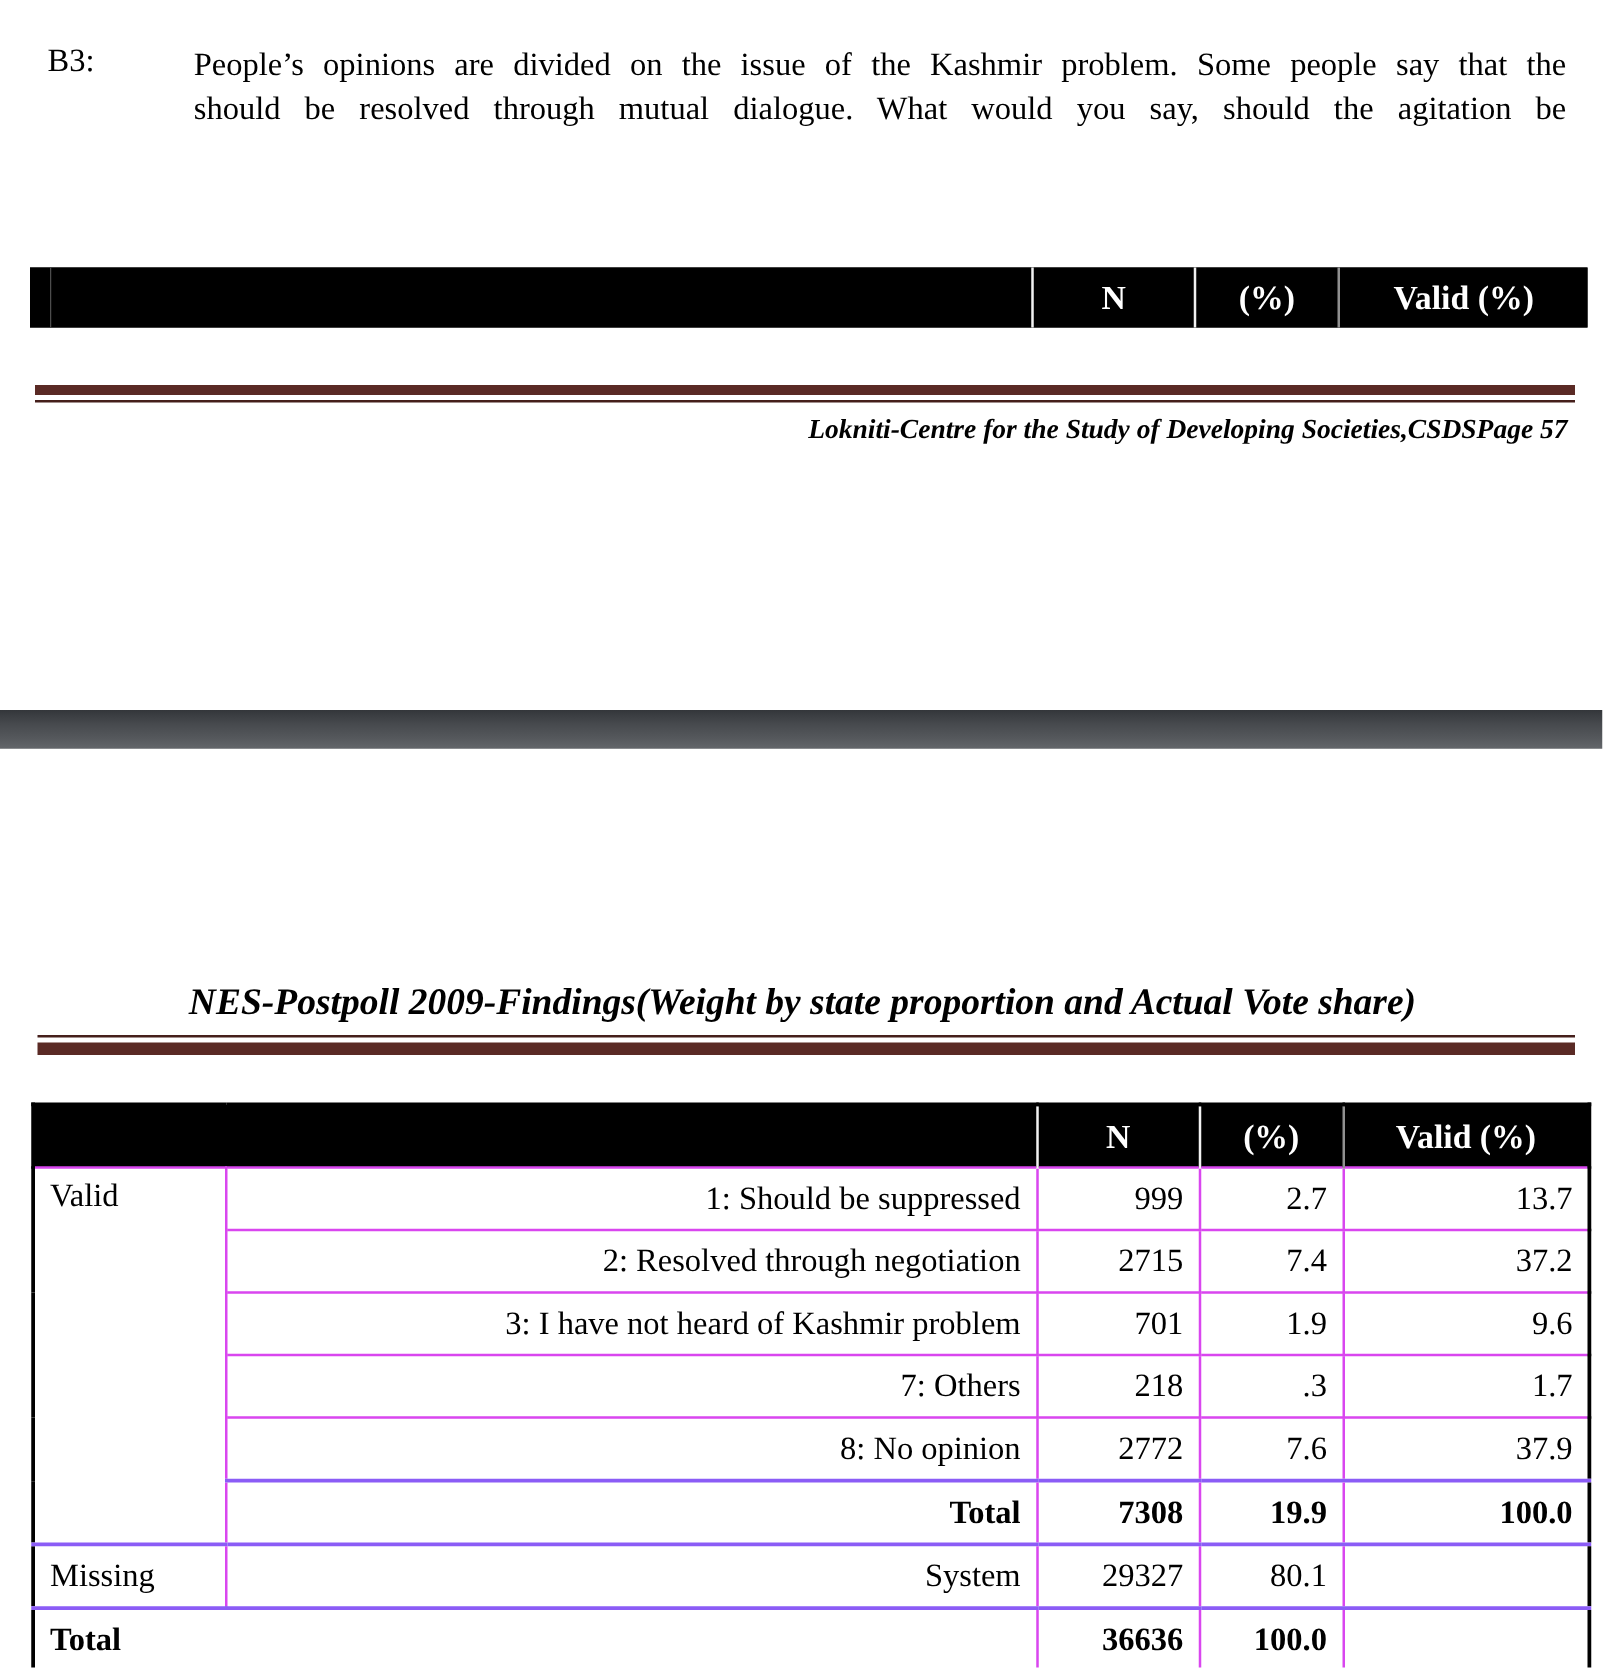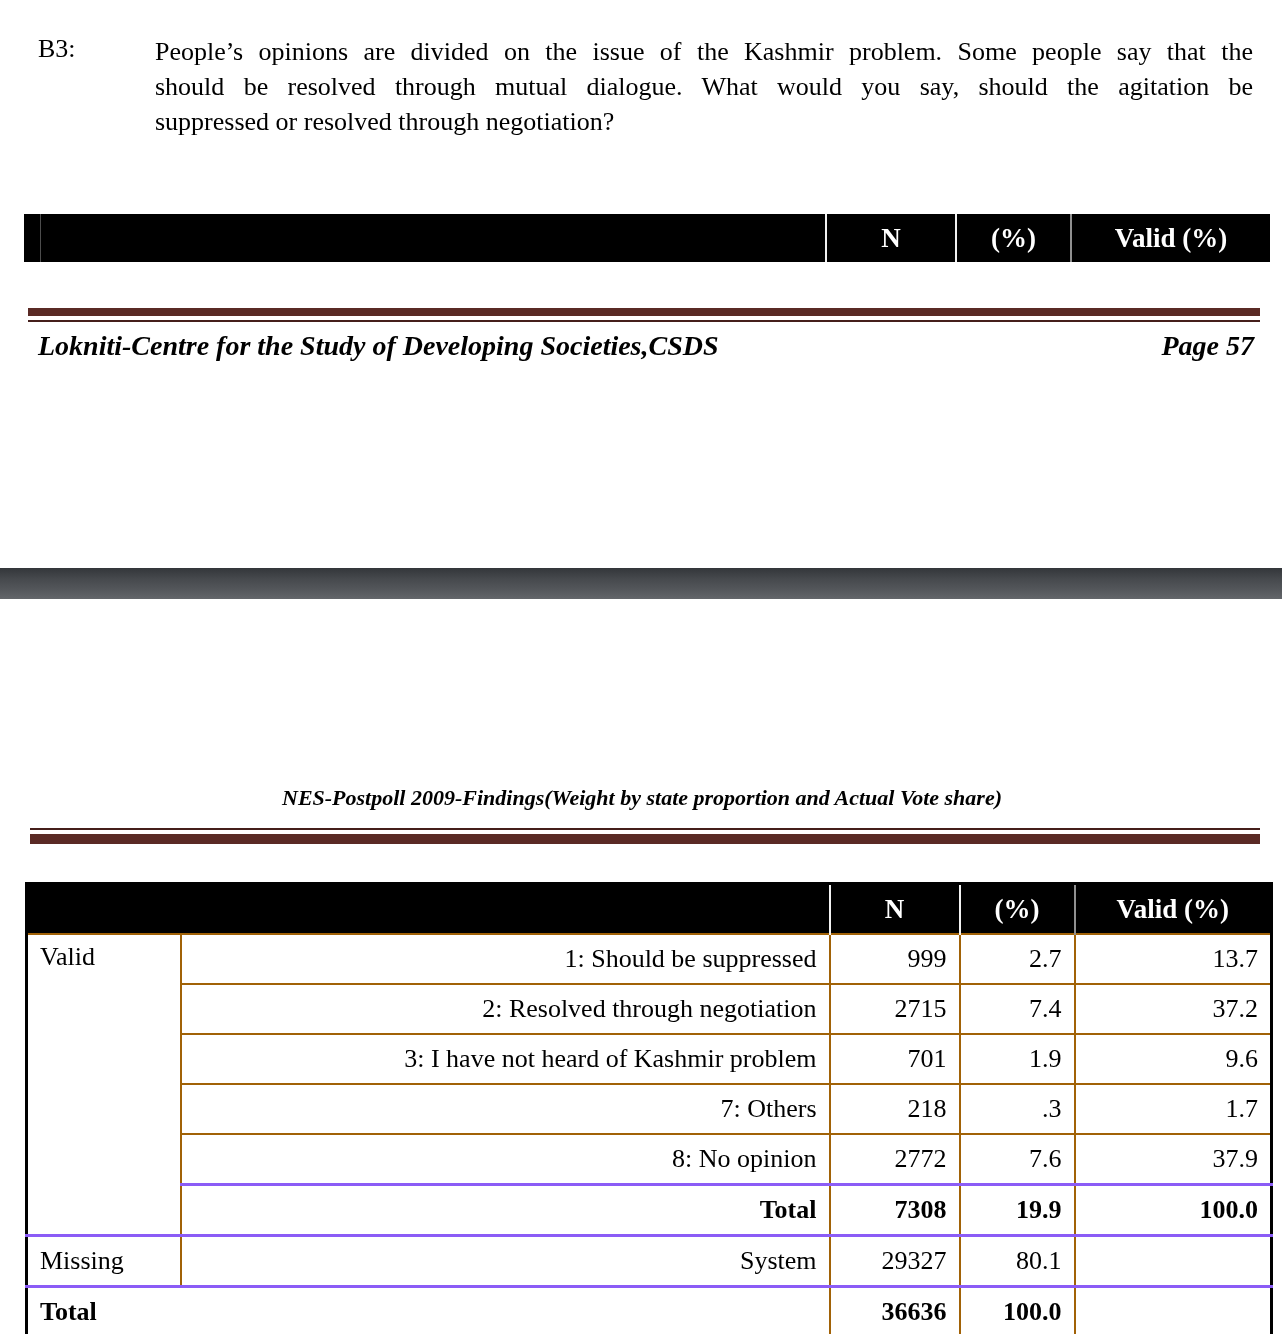--- a/index.html
+++ b/index.html
@@ -44,35 +44,35 @@
 
   
   .rule-band { width: 100%; }
   #footer-rule { left: 28px; top: 308px; width: 1232px; }
   #footer-rule .thick { height: 8px; background: #5a2a25; }
   #footer-rule .gap   { height: 4px; background: transparent; }
   #footer-rule .thin  { height: 2px; background: #451f1b; }
 
   #footer-row {
     left: 38px; top: 330px; width: 1216px;
-    display: flex; justify-content: space-between; align-items: baseline;
-    font-size: 28px; font-weight: bold; font-style: italic;
+    display: flex; justify-content: flex-end; align-items: baseline;
+    font-size: 22px; font-weight: bold; font-style: italic;
   }
 
   
   #page-separator {
     left: 0; top: 568px; width: 1282px; height: 31px;
     background: linear-gradient(180deg, #33363a 0%, #46494d 35%, #54575b 70%, #63666a 100%);
   }
 
   
   #section-heading {
     left: 30px; top: 785px; width: 1224px;
     text-align: center;
-    font-size: 22px; font-weight: bold; font-style: italic;
+    font-size: 30px; font-weight: bold; font-style: italic;
   }
   #heading-rule { left: 30px; top: 828px; width: 1230px; }
   #heading-rule .thin  { height: 2px; background: #451f1b; }
   #heading-rule .gap   { height: 4px; background: transparent; }
   #heading-rule .thick { height: 10px; background: #5a2a25; }
 
   
   #main-table {
     left: 25px; top: 882px; width: 1245px;
     border-collapse: collapse; table-layout: fixed;
@@ -83,41 +83,40 @@
     height: 48px; padding: 0 12px;
     background: #000; color: #fff;
     font-size: 27px; font-weight: bold;
     text-align: center; vertical-align: middle;
     border: none;
   }
   #main-table th.sep-white { border-left: 2px solid #f2f2f2; }
   #main-table th.sep-gray  { border-left: 2px solid #909090; }
   #main-table td {
     height: 48px;
-    border: 2px solid #a16207;
+    border: 2px solid #d946ef;
     padding: 0 12px;
     vertical-align: middle;
     overflow: hidden; white-space: nowrap;
   }
   #main-table td.group { text-align: left; }
   #main-table td.group.top { vertical-align: top; padding-top: 7px; }
   #main-table td.lbl { text-align: right; }
   #main-table td.num { text-align: right; }
   #main-table tr.sep td { border-top: 3px solid #8b5cf6; }
   #main-table tr.bold td { font-weight: bold; }
 </style>
 </head>
 <body>
 
 <div class="abs" id="question-id">B3:</div>
 
 <div class="abs" id="question-text">
   <div class="q-line">People’s opinions are divided on the issue of the Kashmir problem. Some people say that the</div>
   <div class="q-line">should be resolved through mutual dialogue. What would you say, should the agitation be</div>
-  <div class="q-line last">suppressed or resolved through negotiation?</div>
 </div>
 
 <table class="abs" id="top-bar">
   <colgroup>
     <col style="width:16px">
       <col style="width:786px">
       <col style="width:130px">
       <col style="width:115px">
       <col style="width:199px">
   </colgroup>

